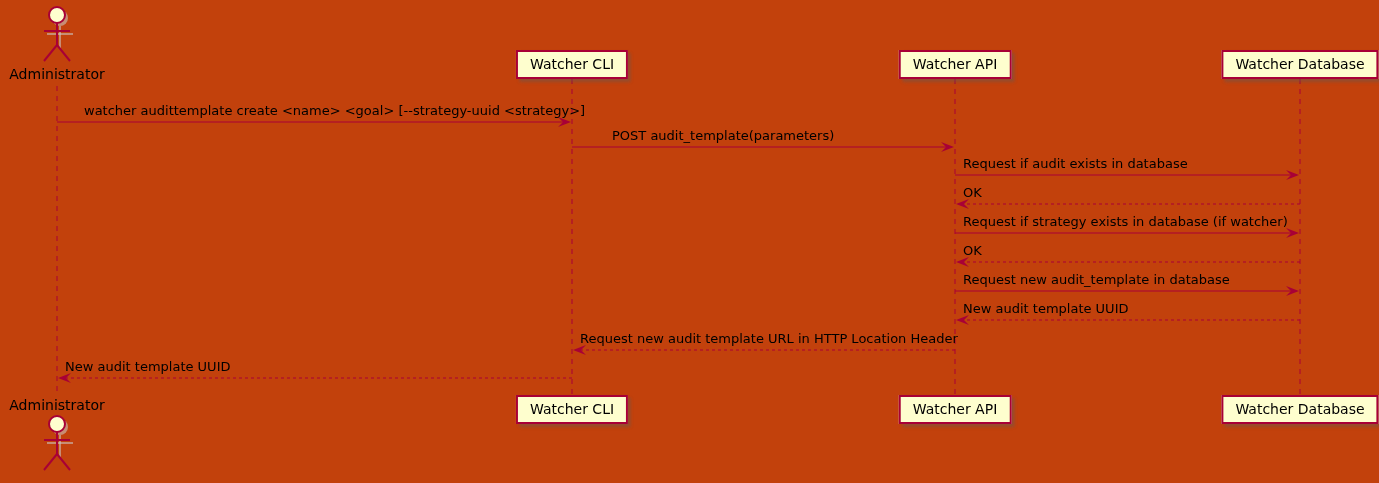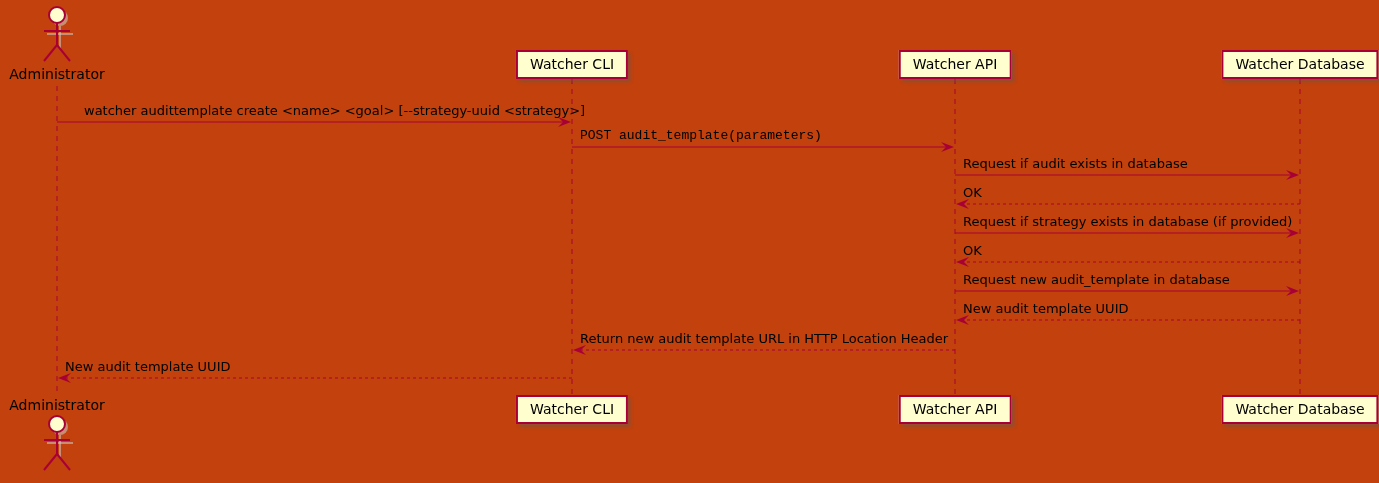--- a/index.html
+++ b/index.html
@@ -98,23 +98,23 @@
   <div id="nodes-layer">
       <div class="alabel" style="left: 57px; top: 66px;">Administrator</div>
       <div class="alabel" style="left: 57px; top: 397px;">Administrator</div>
       <div class="pbox" style="left: 572px; top: 50px;">Watcher CLI</div>
       <div class="pbox" style="left: 572px; top: 395px;">Watcher CLI</div>
       <div class="pbox" style="left: 955px; top: 50px;">Watcher API</div>
       <div class="pbox" style="left: 955px; top: 395px;">Watcher API</div>
       <div class="pbox" style="left: 1300px; top: 50px;">Watcher Database</div>
       <div class="pbox" style="left: 1300px; top: 395px;">Watcher Database</div>
       <div class="mlabel" style="left: 65px; top: 103px; margin-left: 19px;">watcher audittemplate create &lt;name&gt; &lt;goal&gt; [--strategy-uuid &lt;strategy&gt;]</div>
-      <div class="mlabel" style="left: 580px; top: 128px; font-family: Liberation Mono, monospace;">POST audit_template(parameters)</div>
+      <div class="mlabel" style="left: 612px; top: 128px;">POST audit_template(parameters)</div>
       <div class="mlabel" style="left: 963px; top: 156px;">Request if audit exists in database</div>
       <div class="mlabel" style="left: 963px; top: 185px;">OK</div>
-      <div class="mlabel" style="left: 963px; top: 214px;">Request if strategy exists in database (if provided)</div>
+      <div class="mlabel" style="left: 963px; top: 214px;">Request if strategy exists in database (if watcher)</div>
       <div class="mlabel" style="left: 963px; top: 243px;">OK</div>
       <div class="mlabel" style="left: 963px; top: 272px;">Request new audit_template in database</div>
       <div class="mlabel" style="left: 963px; top: 301px;">New audit template UUID</div>
-      <div class="mlabel" style="left: 580px; top: 331px;">Return new audit template URL in HTTP Location Header</div>
+      <div class="mlabel" style="left: 580px; top: 331px;">Request new audit template URL in HTTP Location Header</div>
       <div class="mlabel" style="left: 65px; top: 359px;">New audit template UUID</div>
     </div>
 </div>
 
 </body></html>

